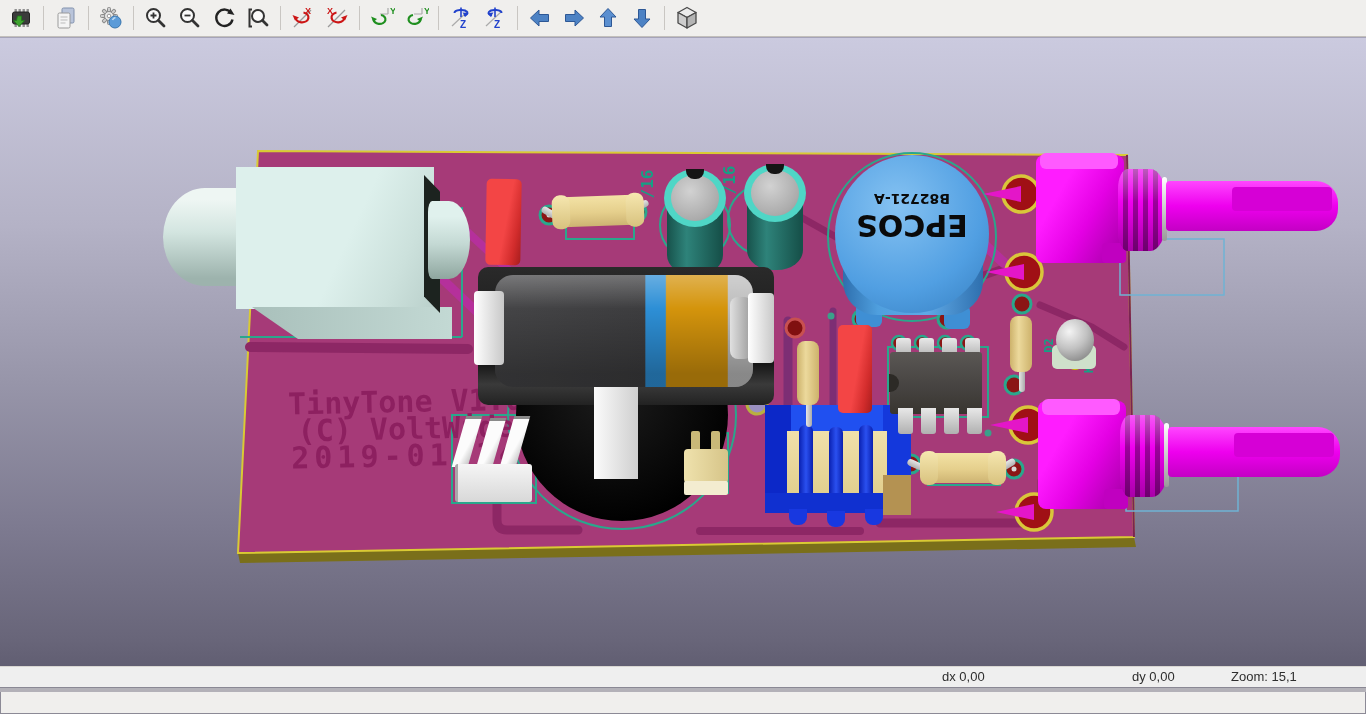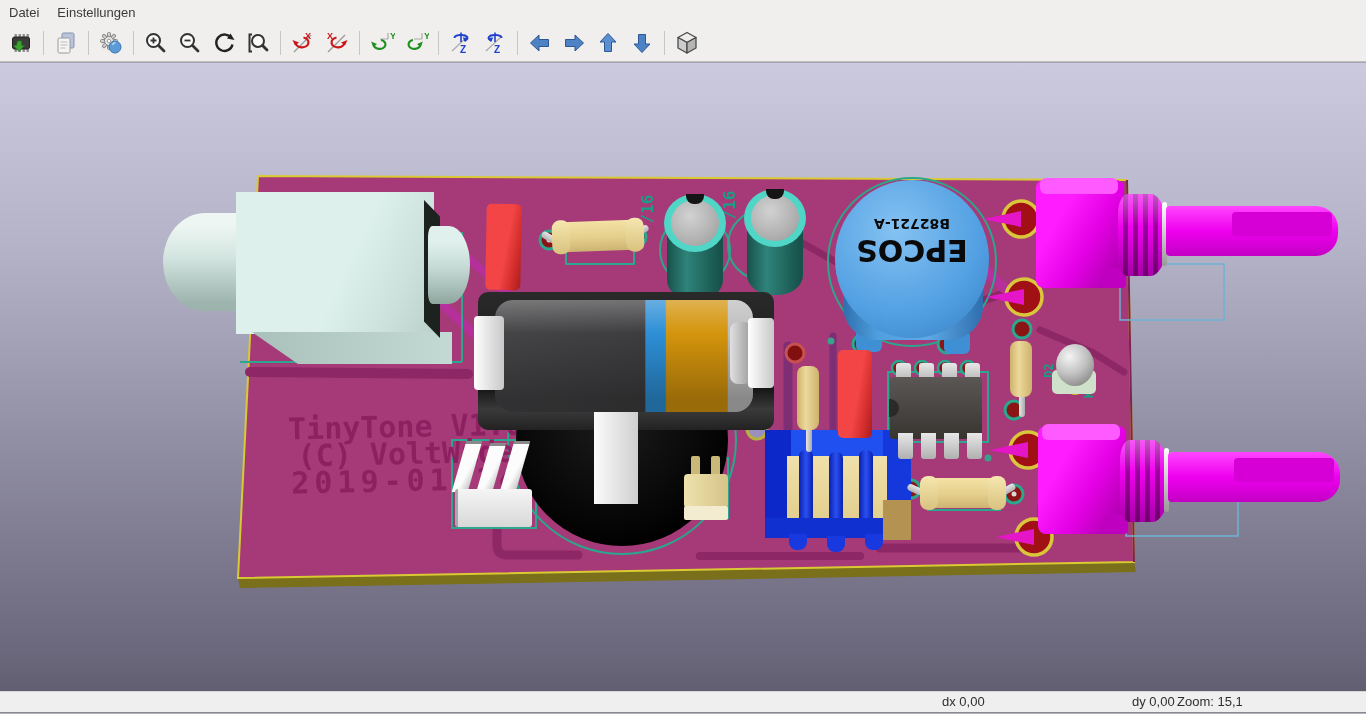--- a/index.html
+++ b/index.html
@@ -173,32 +173,28 @@
     border-radius:4px 22px 22px 4px;
     background:linear-gradient(180deg,#ff46ff,#ee00ee 50%,#c400c4);}
   .pot .shaft::before{content:"";position:absolute;left:66px;top:6px;width:100px;height:24px;
     border-radius:4px;background:#d600d6;}
   .pot-top{left:1036px;top:180px;}
   .pot-bottom{left:1038px;top:426px;}
   
   .statusbar{position:relative;height:20px;background:#efefef;border-top:1px solid #d8d6d2;
     font-size:13px;color:#2e2e2e;}
   .statusbar span{position:absolute;top:2px;}
-  .st-dx{left:942px;} .st-dy{left:1132px;} .st-zoom{left:1177px;}
+  .st-dx{left:942px;} .st-dy{left:1132px;} .st-zoom{left:1231px;}
   .window-bottom{height:4px;background:#b3b1b8;border-top:1px solid #8a8894;}
 </style>
 </head>
 <body>
 
 <div class="window">
 
-  <div class="menubar">
-    <div class="menu-item">Datei</div>
-    <div class="menu-item">Einstellungen</div>
-  </div>
 
   <div class="toolbar">
     <button class="tb">
       <svg width="26" height="26" viewBox="0 0 26 26">
         <g fill="#909090">
             <rect x="6.5" y="4" width="2.4" height="3"></rect>
             <rect x="10.5" y="4" width="2.4" height="3"></rect>
             <rect x="14.5" y="4" width="2.4" height="3"></rect>
             <rect x="18.5" y="4" width="2.4" height="3"></rect>
             <rect x="6.5" y="19" width="2.4" height="3"></rect>

